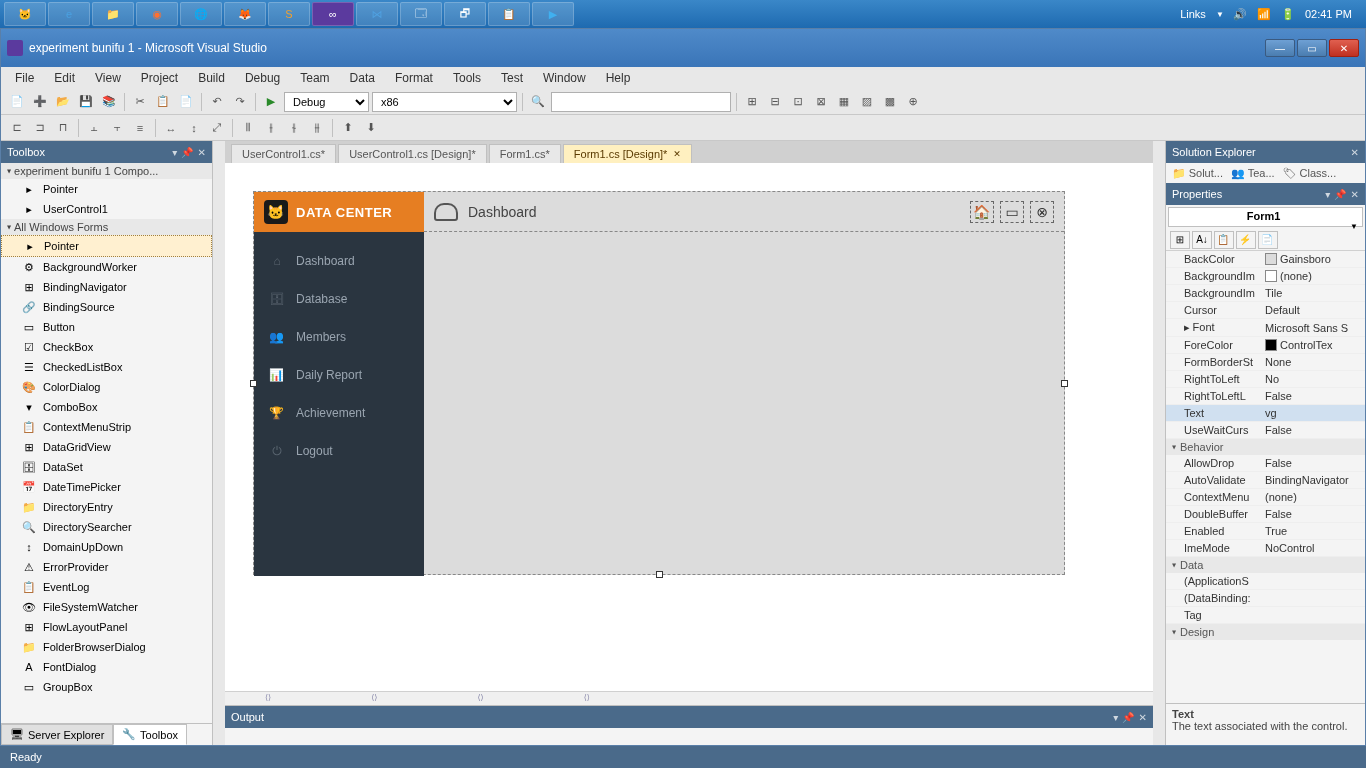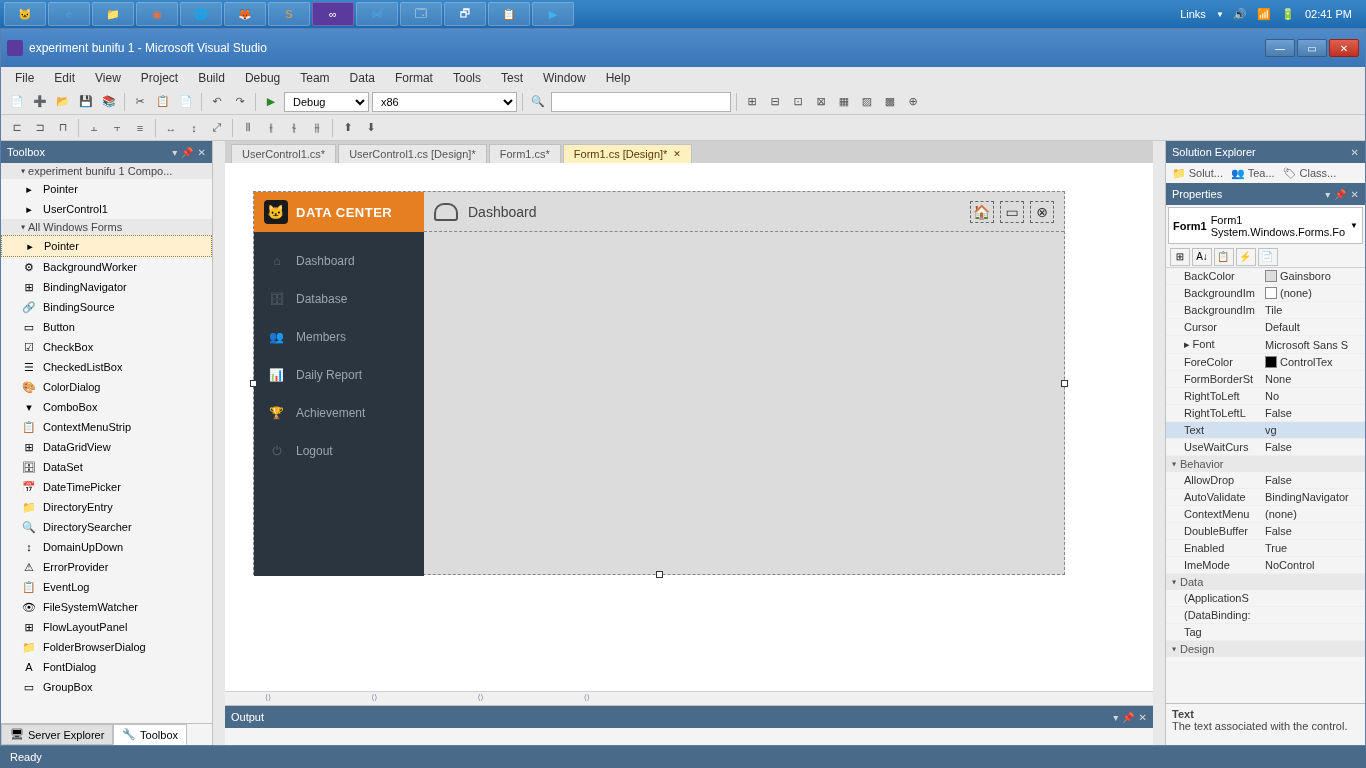--- a/index.html
+++ b/index.html
@@ -33,21 +33,21 @@
 
 .main-layout { flex: 1; display: flex; min-height: 0; gap: 12px; }
 .left-panel { width: 212px; background: #f4f4f4; border-right: 1px solid #c0c0c0; display: flex; flex-direction: column; }
 .center-panel { flex: 1; display: flex; flex-direction: column; background: #fff; min-width: 0; }
 .right-panel { width: 200px; background: #f4f4f4; border-left: 1px solid #c0c0c0; display: flex; flex-direction: column; }
 
 
 .panel-header { height: 22px; background: #4a6a8a; color: #fff; font-size: 11px; display: flex; align-items: center; padding: 0 6px; }
 .panel-header .spacer { flex: 1; }
 .panel-header-icon { margin-left: 4px; font-size: 10px; color: #d0d8e0; cursor: pointer; }
-.toolbox-group { font-size: 11px; background: #e8e8e8; padding: 2px 20px; color: #444; display: flex; align-items: center; }
+.toolbox-group { font-size: 11px; background: #e8e8e8; padding: 2px 6px; color: #444; display: flex; align-items: center; }
 .toolbox-group::before { content: "▸"; margin-right: 3px; font-size: 8px; transform: rotate(90deg); display: inline-block; }
 .toolbox-list { flex: 1; overflow-y: auto; font-size: 11px; }
 .toolbox-item { display: flex; align-items: center; padding: 2px 6px 2px 20px; gap: 6px; cursor: pointer; }
 .toolbox-item.selected { background: #fff0d0; border: 1px dotted #a08040; }
 .toolbox-icon { width: 16px; height: 16px; display: flex; align-items: center; justify-content: center; font-size: 11px; }
 .bottom-tabs { height: 22px; display: flex; align-items: flex-end; border-top: 1px solid #c0c0c0; }
 .bottom-tab { font-size: 11px; padding: 3px 8px; background: #e0e0e0; border: 1px solid #c0c0c0; display: flex; align-items: center; gap: 4px; }
 .bottom-tab.active { background: #fff; border-bottom-color: #fff; }
 
 
@@ -70,21 +70,21 @@
 .menu-list { padding-top: 10px; }
 .menu-item { display: flex; align-items: center; gap: 10px; padding: 10px 14px; color: #9aa5b0; font-size: 12px; cursor: pointer; }
 .menu-item-icon { width: 18px; height: 18px; display: flex; align-items: center; justify-content: center; color: #5a6570; }
 .logo-icon { width: 24px; height: 24px; background: #1a1a1a; border-radius: 4px; display: flex; align-items: center; justify-content: center; font-size: 14px; }
 
 
 .output-panel { height: 40px; background: #f4f4f4; border-top: 1px solid #c0c0c0; }
 .output-tabs { display: flex; padding: 2px 6px; gap: 6px; font-size: 11px; }
 
 
-.prop-combo { height: 37px; border: 1px solid #c0c0c0; margin: 2px; background: #fff; font-size: 11px; padding: 2px 4px; display: flex; align-items: center; }
+.prop-combo { height: 20px; border: 1px solid #c0c0c0; margin: 2px; background: #fff; font-size: 11px; padding: 2px 4px; display: flex; align-items: center; flex-direction: column; }
 .prop-toolbar { height: 22px; display: flex; padding: 0 4px; gap: 2px; align-items: center; border-bottom: 1px solid #d0d0d0; }
 .prop-tbtn { width: 20px; height: 18px; border: 1px solid #c0c0c0; display: flex; align-items: center; justify-content: center; font-size: 10px; }
 .prop-grid { flex: 1; overflow-y: auto; font-size: 11px; }
 .prop-cat { background: #e8e8e8; padding: 2px 6px; color: #555; font-weight: normal; display: flex; align-items: center; text-align: center; }
 .prop-cat::before { content: "▸"; transform: rotate(90deg); display: inline-block; margin-right: 4px; font-size: 8px; }
 .prop-row { display: flex; border-bottom: 1px solid #eee; }
 .prop-row.selected { background: #d0e0f0; }
 .prop-name { width: 95px; padding: 2px 4px 2px 18px; color: #333; white-space: nowrap; overflow: hidden; }
 .prop-val { flex: 1; padding: 2px 4px; color: #333; display: flex; align-items: center; gap: 3px; white-space: nowrap; overflow: hidden; }
 .color-swatch { width: 12px; height: 12px; border: 1px solid #888; display: inline-block; }

